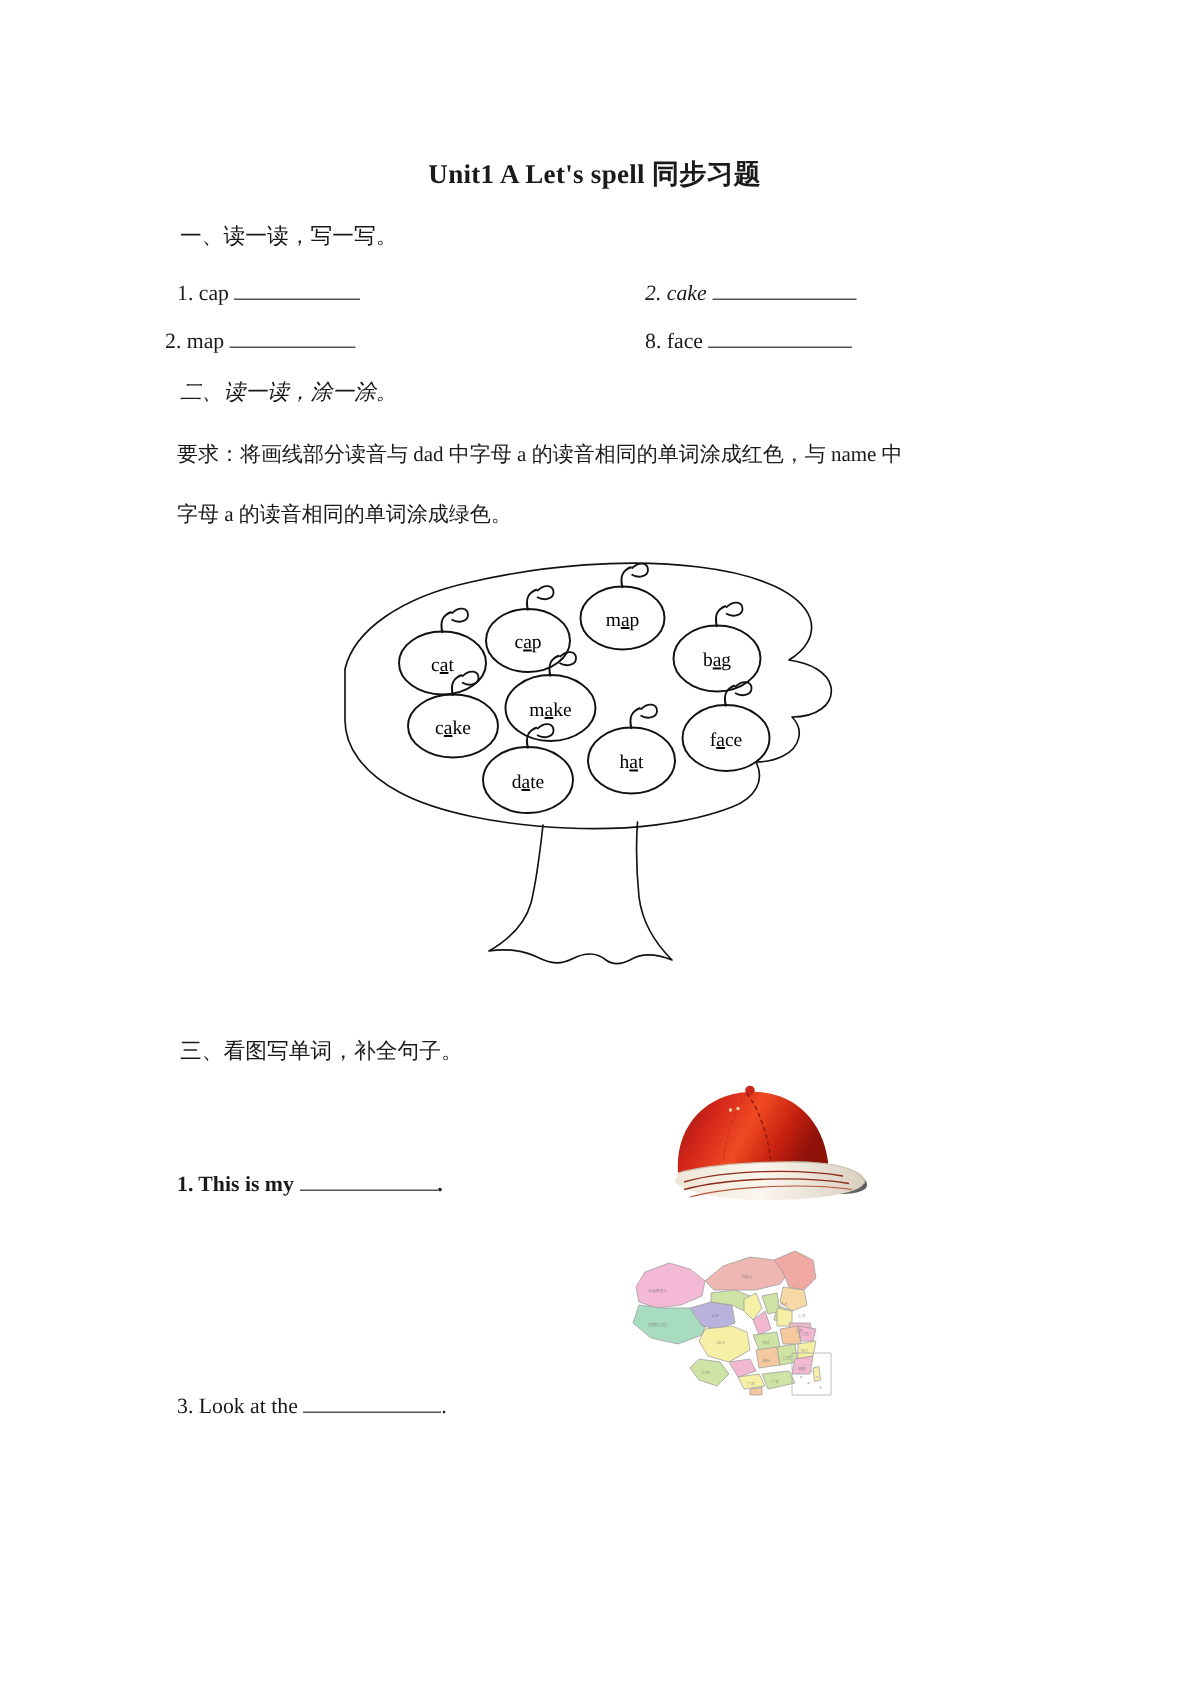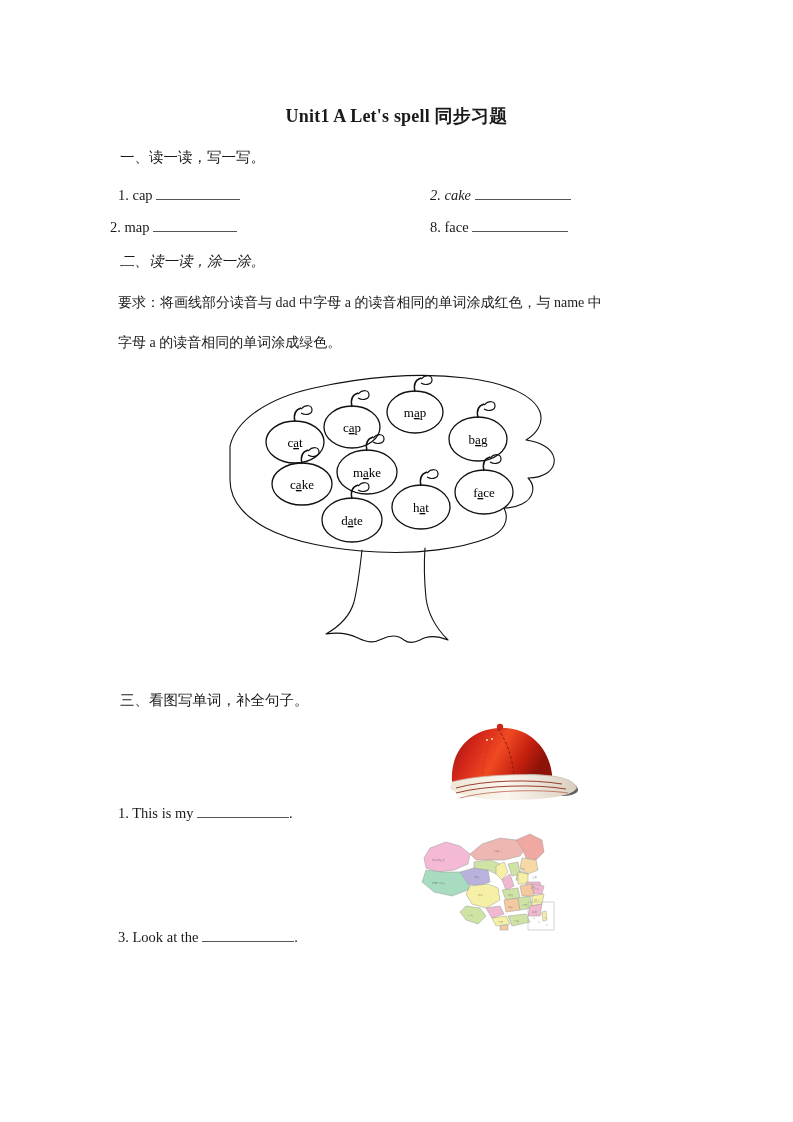--- a/index.html
+++ b/index.html
@@ -258,21 +258,21 @@
                C140 78 112 82 78 82 C46 82 22 76 18 70 Z" fill="url(#brimG)"></path>
 
       <path d="M24 70 C52 62 100 61 130 66" fill="none" stroke="#8d2a18" stroke-width=".9"></path>
       <path d="M24 75 C54 67 104 66 134 71" fill="none" stroke="#8d2a18" stroke-width=".9"></path>
       <path d="M28 80 C58 72 108 71 136 75" fill="none" stroke="#b5533a" stroke-width=".7"></path>
 
       <path d="M20 64 C44 57 96 55 120 58 C136 60 146 66 144 71" fill="none" stroke="#cbbfae" stroke-width=".8"></path>
     </svg>
   </div>
 
-  <div class="q-line" style="left:118px; top:805px;">
+  <div class="q-line" style="left:118px; top:781px;font-weight:bold;">
     <span>1. This is my</span>
     <span class="blank b-long"></span><span>.</span>
   </div>
 
   <div class="map-pic">
     <svg width="150" height="104" viewBox="0 0 150 104" xmlns="http://www.w3.org/2000/svg">
       <g stroke="#9b9b9b" stroke-width="0.5">
 
         <path d="M16 30 L22 20 L38 14 L52 18 L62 26 L60 36 L46 42 L30 44 L18 40 Z" fill="#f4b9d4"></path>
 

